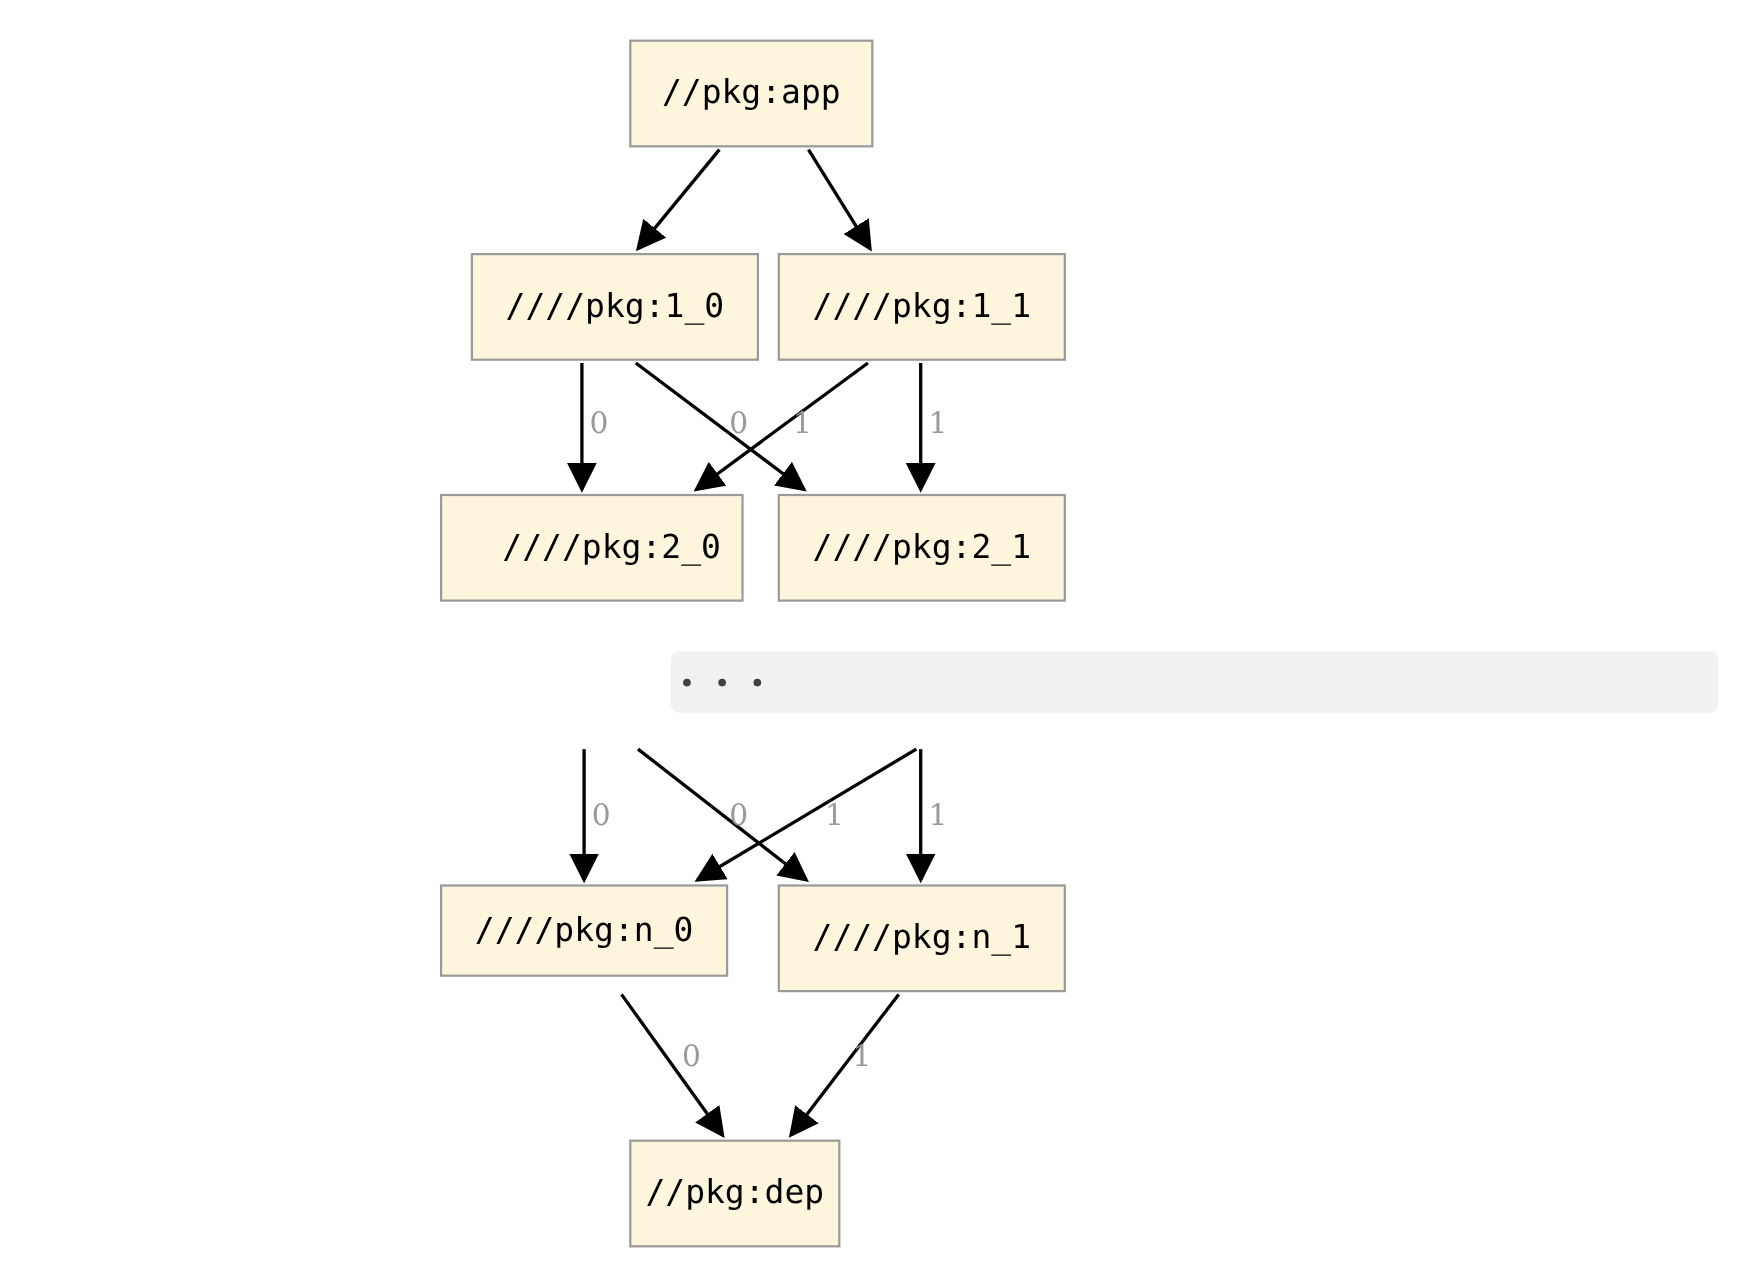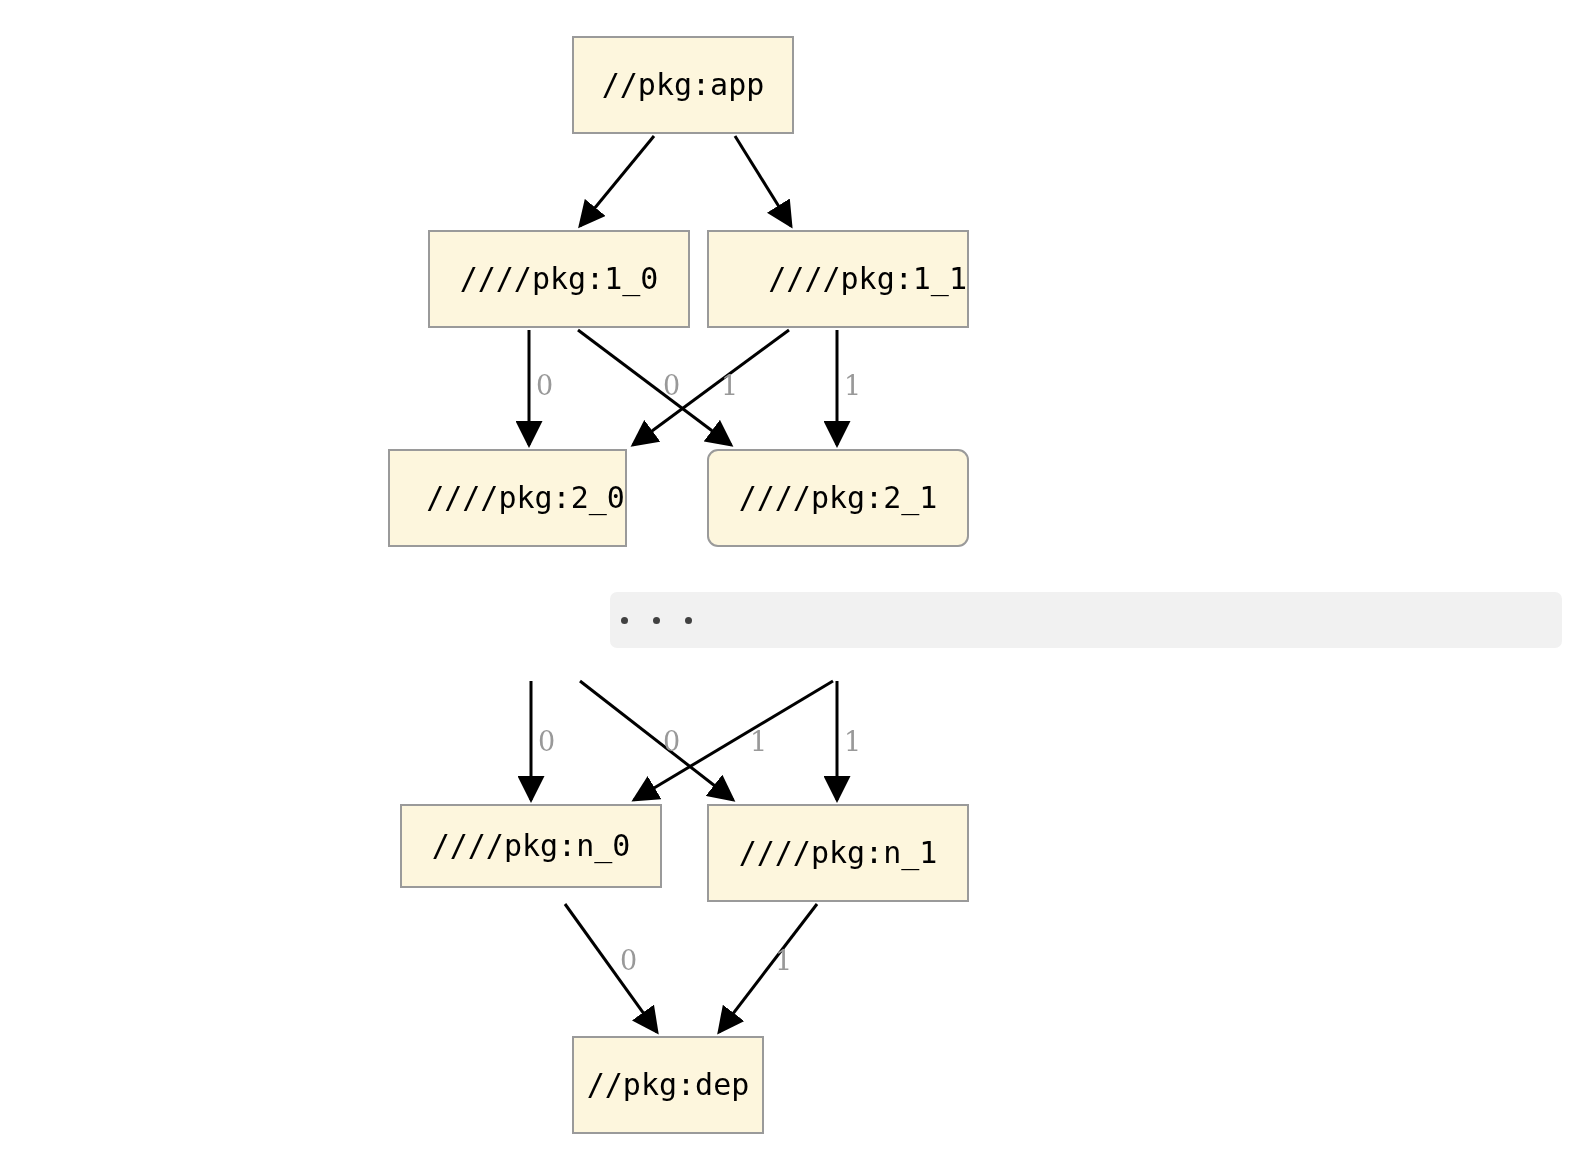--- a/index.html
+++ b/index.html
@@ -95,27 +95,27 @@
       </g>
   </svg>
 
   <div id="nodes-layer">
       <div class="node-box" style="left: 572px; top: 36px; width: 222px; height: 98px; background: rgb(253, 246, 221); border-color: rgb(154, 154, 154);">
         <span class="node-label">//pkg:app</span>
       </div>
       <div class="node-box" style="left: 400px; top: 230px; width: 262px; height: 98px; background: rgb(253, 246, 221); border-color: rgb(154, 154, 154); margin-left: 28px;">
         <span class="node-label">////pkg:1_0</span>
       </div>
-      <div class="node-box" style="left: 707px; top: 230px; width: 262px; height: 98px; background: rgb(253, 246, 221); border-color: rgb(154, 154, 154); justify-content: flex-end;">
+      <div class="node-box" style="left: 707px; top: 230px; width: 262px; height: 98px; background: rgb(253, 246, 221); border-color: rgb(154, 154, 154);">
         <span class="node-label">////pkg:1_1</span>
       </div>
-      <div class="node-box" style="left: 388px; top: 449px; width: 239px; height: 98px; background: rgb(253, 246, 221); border-color: rgb(154, 154, 154); padding-left: 36px;">
+      <div class="node-box" style="left: 400px; top: 449px; width: 276px; height: 98px; background: rgb(253, 246, 221); border-color: rgb(154, 154, 154); padding-left: 36px;">
         <span class="node-label">////pkg:2_0</span>
       </div>
-      <div class="node-box" style="left: 707px; top: 449px; width: 262px; height: 98px; background: rgb(253, 246, 221); border-color: rgb(154, 154, 154); border-radius: 11px;">
+      <div class="node-box" style="left: 707px; top: 449px; width: 262px; height: 98px; background: rgb(253, 246, 221); border-color: rgb(154, 154, 154);">
         <span class="node-label">////pkg:2_1</span>
       </div>
       <div class="node-box" style="left: 400px; top: 804px; width: 262px; height: 84px; background: rgb(253, 246, 221); border-color: rgb(154, 154, 154);">
         <span class="node-label">////pkg:n_0</span>
       </div>
       <div class="node-box" style="left: 707px; top: 804px; width: 262px; height: 98px; background: rgb(253, 246, 221); border-color: rgb(154, 154, 154); justify-content: center;">
         <span class="node-label">////pkg:n_1</span>
       </div>
       <div class="node-box" style="left: 572px; top: 1036px; width: 192px; height: 98px; background: rgb(253, 246, 221); border-color: rgb(154, 154, 154);">
         <span class="node-label">//pkg:dep</span>

